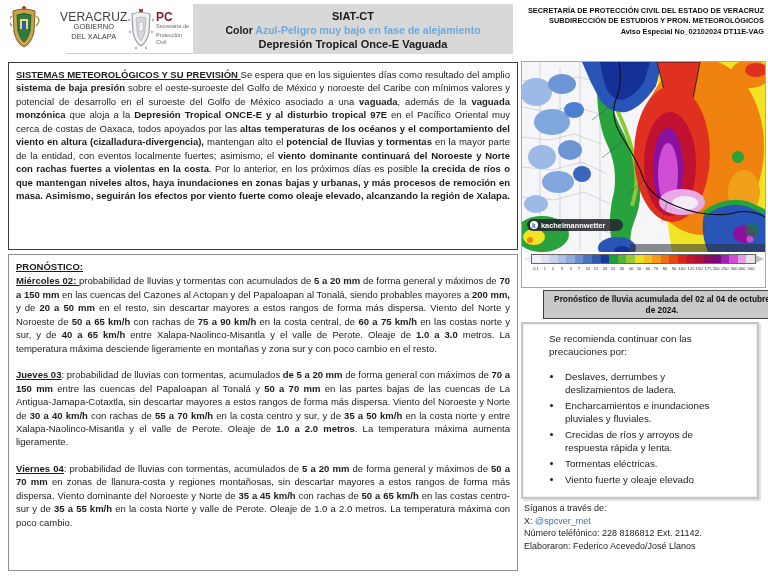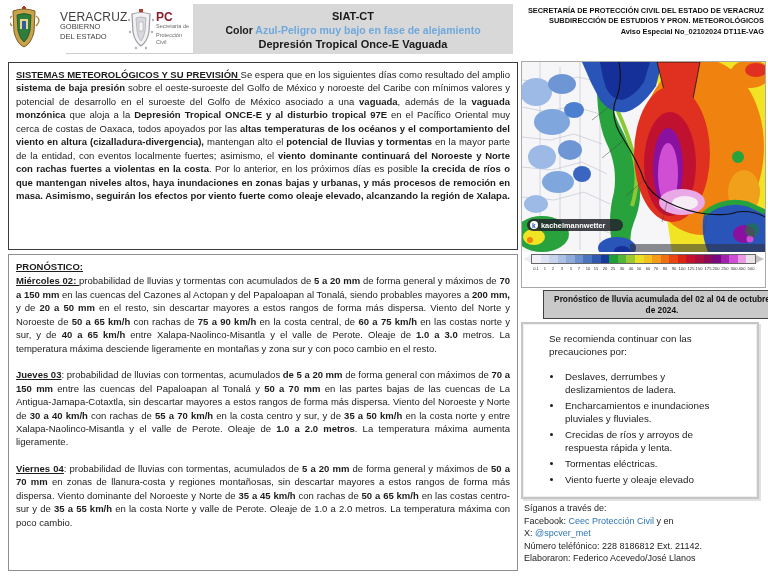--- a/index.html
+++ b/index.html
@@ -4,21 +4,21 @@
 <style>
   * { margin:0; padding:0; box-sizing:border-box; }
   body { background:#e9e9e9; font-family:"Liberation Sans", sans-serif; }
   .page { position:relative; width:768px; height:576px; background:#ffffff; overflow:hidden; }
 
   
   .logos { position:absolute; left:8px; top:4px; width:184px; height:52px; }
   .ver-logo { position:absolute; left:2px; top:2px; }
   .ver-text { position:absolute; left:52px; top:8px; color:#3f3f3f; line-height:10px; }
   .ver-text .l1 { font-size:12px; font-weight:normal; letter-spacing:.2px; }
-  .ver-text .l2, .ver-text .l3 { font-size:7.5px; }
+  .ver-text .l2, .ver-text .l3 { font-size:7.5px;text-align:center; }
   .pc-logo { position:absolute; left:118px; top:4px; }
   .pc-text { position:absolute; left:148px; top:10px; line-height:7px; }
   .pc-text .abbr { font-size:12px; font-weight:bold; color:#8a1f2b; }
   .pc-text .sub { font-size:5.5px; color:#6a6a6a; margin-top:2px; }
   .logo-rule { position:absolute; left:58px; top:49px; width:128px; height:1px; background:#cccccc; }
 
   .banner { position:absolute; left:193px; top:4px; width:320px; height:50px; background:#d8d8d8;
             text-align:center; padding-top:5px; line-height:14px; }
   .banner .t1 { font-size:11px; font-weight:bold; color:#1a1a1a; }
   .banner .t2 { font-size:10.5px; font-weight:bold; color:#1a1a1a; }
@@ -74,21 +74,21 @@
       <path d="M12 1 h4 v3 h-4 z M13 -1 h2 v6 h-2 z" fill="#b23a2e"></path>
       <path d="M3 5 Q14 1 25 5 L24 26 Q21 38 14 41 Q7 38 4 26 Z" fill="#c9a24b" stroke="#7a5c20" stroke-width="1"></path>
       <path d="M7 9 Q14 6 21 9 L20 25 Q18 33 14 36 Q10 33 8 25 Z" fill="#2e7d3a" stroke="#1d5226" stroke-width="0.8"></path>
       <rect x="10" y="13" width="8" height="10" fill="#e8d48a"></rect>
       <rect x="12" y="15" width="4" height="8" fill="#2e5da0"></rect>
       <path d="M26 10 q6 4 0 10 M2 10 q-6 4 0 10" stroke="#b08a3a" stroke-width="1.5" fill="none"></path>
     </svg>
     <div class="ver-text">
       <div class="l1">VERACRUZ</div>
       <div class="l2">GOBIERNO</div>
-      <div class="l3">DEL ESTADO</div>
+      <div class="l3">DEL XALAPA</div>
     </div>
     <svg class="pc-logo" width="30" height="42" viewBox="0 0 30 42">
       <path d="M13 1 h4 v3 h-4 z" fill="#b23a2e"></path>
       <path d="M6 6 Q15 3 24 6 L23 24 Q21 34 15 38 Q9 34 7 24 Z" fill="#f2f2f2" stroke="#9a9aa2" stroke-width="1.2"></path>
       <path d="M10 10 Q15 8 20 10 L19 23 Q18 30 15 33 Q12 30 11 23 Z" fill="#d8d8de" stroke="#aeaeb6" stroke-width="0.8"></path>
       <rect x="13" y="14" width="4" height="9" fill="#f6f6f6" stroke="#9a9aa2" stroke-width="0.5"></rect>
       <circle cx="3" cy="12" r="1.2" fill="#b0b0b8"></circle>
         <circle cx="27" cy="12" r="1.2" fill="#b0b0b8"></circle>
       <circle cx="4" cy="24" r="1.2" fill="#b0b0b8"></circle>
         <circle cx="26" cy="24" r="1.2" fill="#b0b0b8"></circle>
@@ -288,25 +288,20 @@
         <li>Encharcamientos e inundaciones pluviales y fluviales.</li>
         <li>Crecidas de ríos y arroyos de respuesta rápida y lenta.</li>
         <li>Tormentas eléctricas.</li>
         <li>Viento fuerte y oleaje elevado</li>
       </ul>
   </aside>
 
   <div class="footer">
     <div>Síganos a través de:</div>
     <div>
-      <span>Facebook:</span>
-      <a class="link">Ceec Protección Civil</a>
-      <span>y en</span>
-    </div>
-    <div>
       <span>X:</span>
       <a class="link">@spcver_met</a>
     </div>
     <div>Número teléfónico:  228 8186812 Ext. 21142.</div>
     <div>Elaboraron: Federico Acevedo/José Llanos</div>
   </div>
 
 </div>
 
 </body></html>

